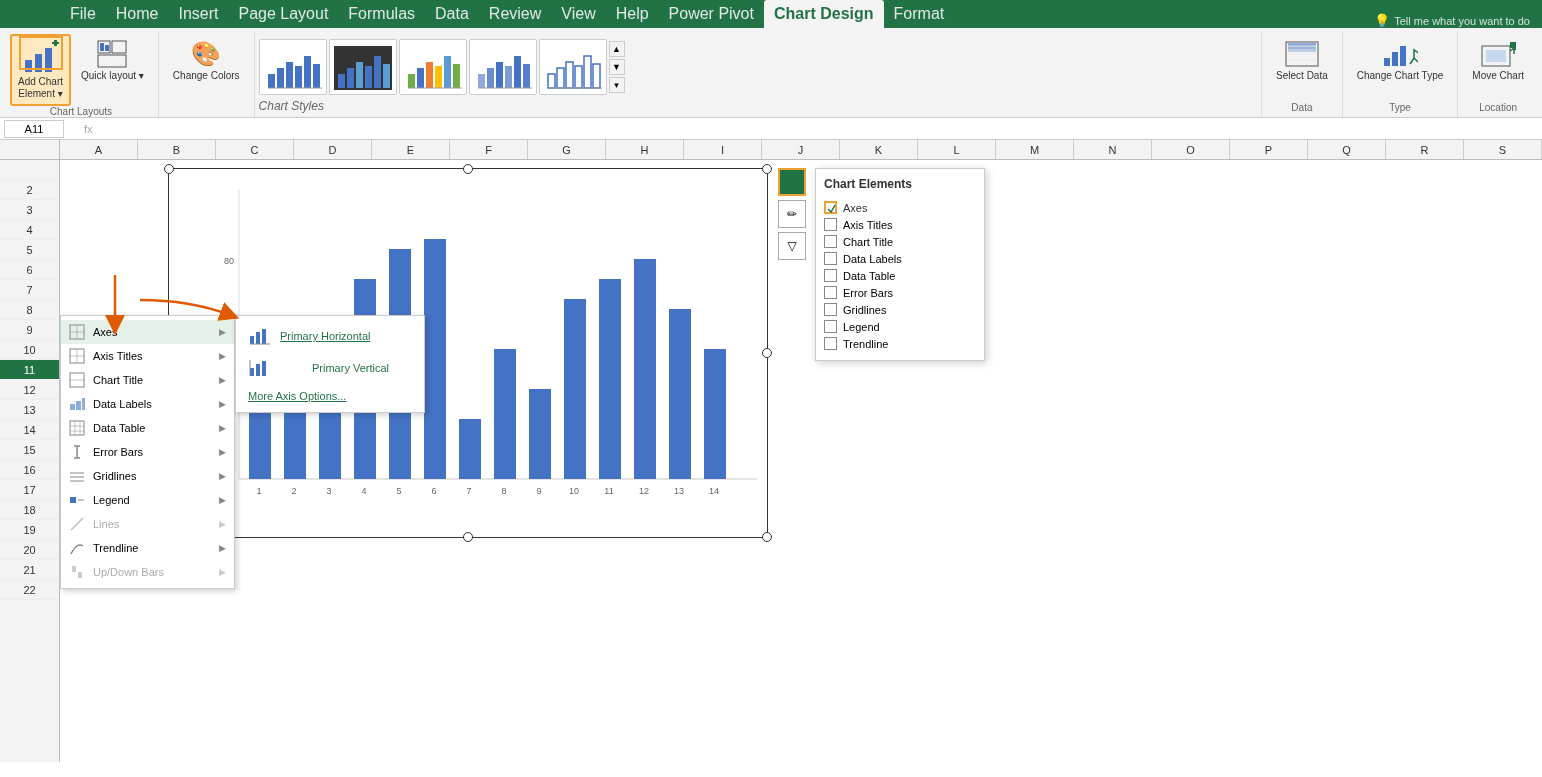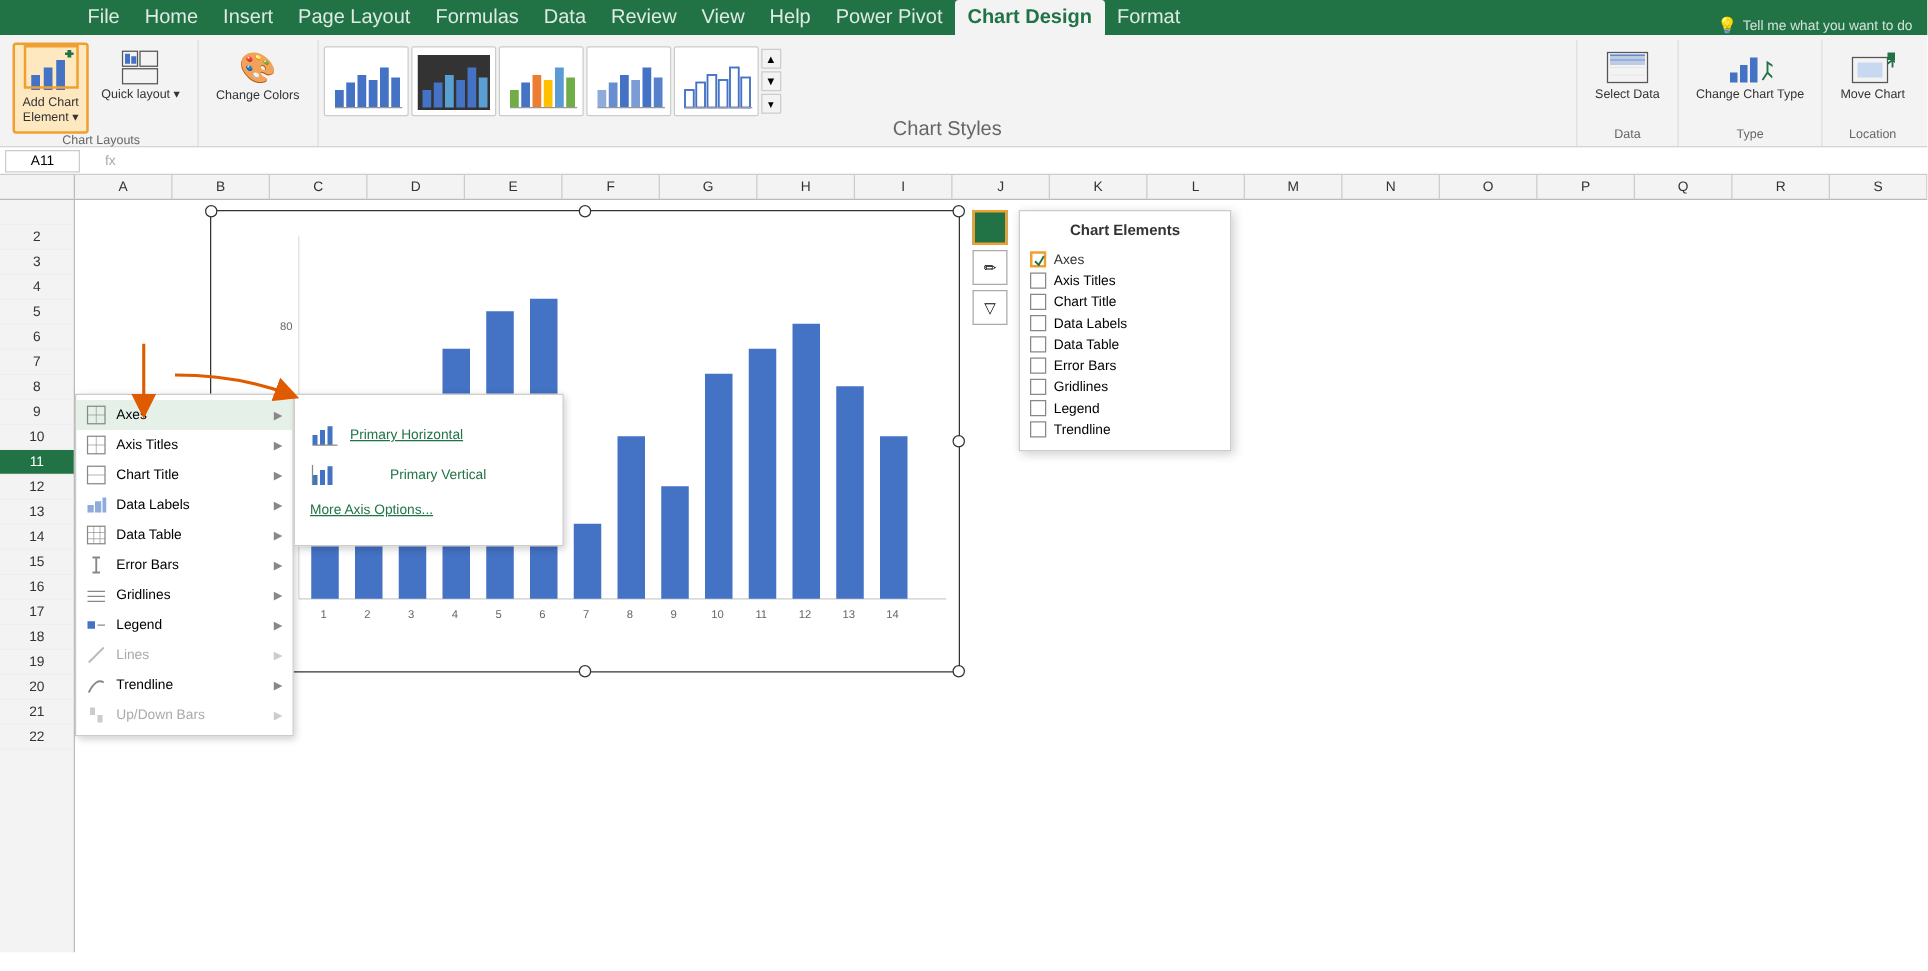--- a/index.html
+++ b/index.html
@@ -52,25 +52,25 @@
 
     
     .chart-styles-group {
       flex: 1;
       display: flex;
       flex-direction: column;
       padding: 2px 4px;
       border-right: 1px solid #ddd;
     }
     .chart-styles-label {
-      font-size: 16px;
+      font-size: 12px;
       color: #666;
-      text-align: center;
       margin-top: auto;
       padding-bottom: 2px;
+      font-style: italic;
     }
     .chart-styles-row {
       display: flex;
       align-items: center;
       gap: 2px;
       flex: 1;
     }
     .chart-style-thumb {
       width: 68px;
       height: 56px;
@@ -209,22 +209,22 @@
 
     
     .submenu {
       position: absolute;
       top: 155px;
       left: 175px;
       background: white;
       border: 1px solid #ccc;
       box-shadow: 2px 2px 6px rgba(0,0,0,0.2);
       z-index: 101;
-      width: 216px;
-      padding: 16px 0;
+      width: 190px;
+      padding: 4px 0;
     }
     .submenu-item {
       display: flex;
       align-items: center;
       padding: 6px 12px;
       cursor: pointer;
       font-size: 11px;
       gap: 8px;
     }
     .submenu-item-icon { width: 24px; height: 20px; }
@@ -254,21 +254,20 @@
 
     
     .chart-elements-panel {
       position: absolute;
       background: white;
       border: 1px solid #ccc;
       box-shadow: 2px 2px 8px rgba(0,0,0,0.2);
       z-index: 60;
       width: 170px;
       padding: 8px;
-      text-align: center;
     }
     .chart-elements-title {
       font-weight: bold;
       font-size: 12px;
       margin-bottom: 8px;
       color: #333;
     }
     .chart-element-item {
       display: flex;
       align-items: center;

